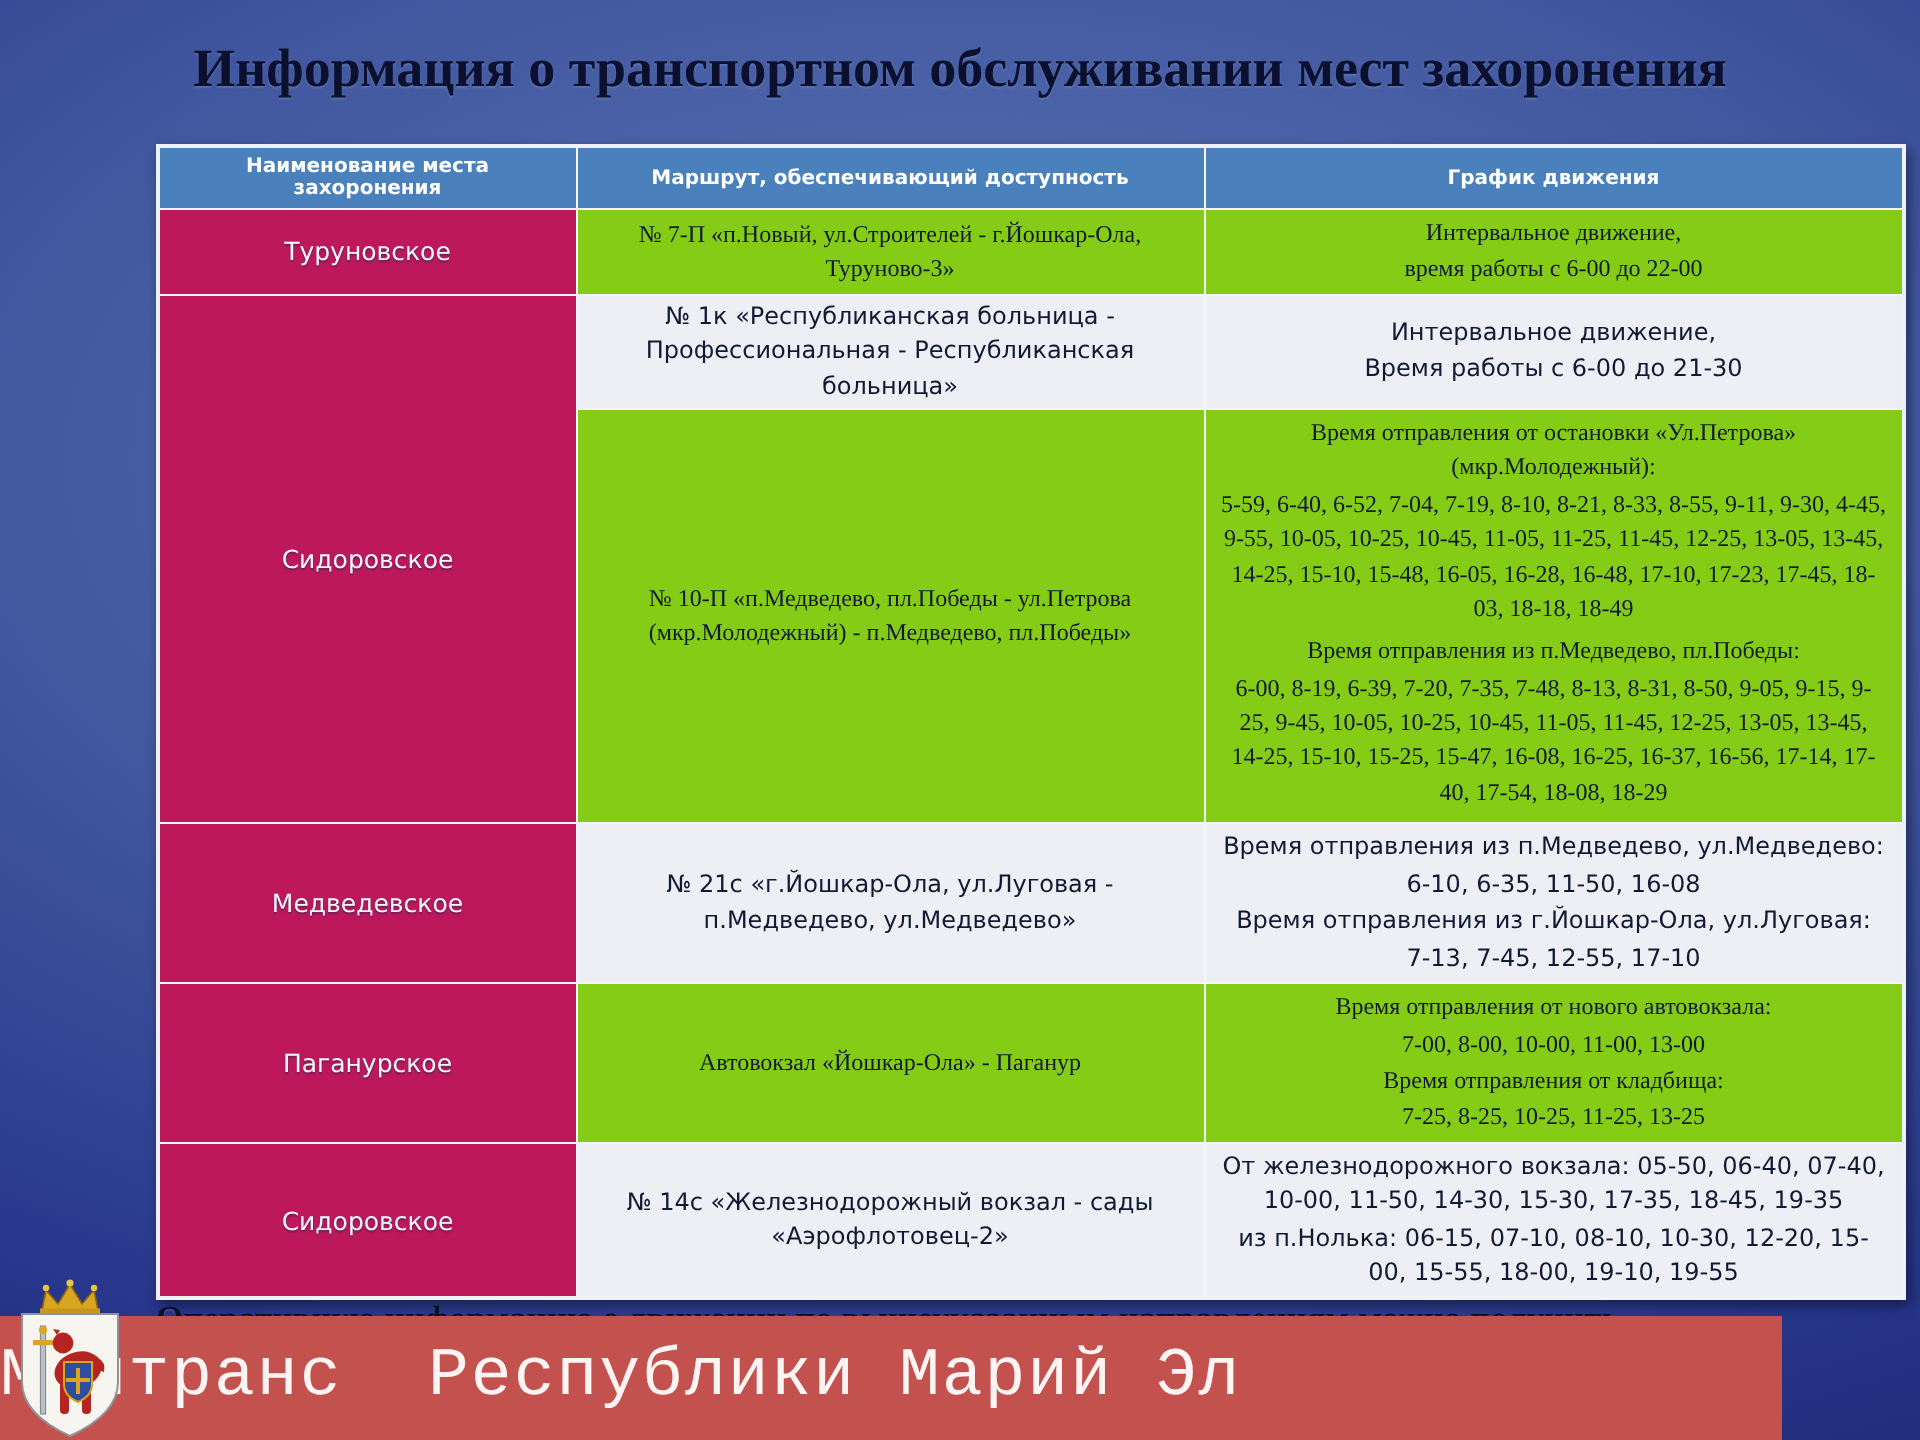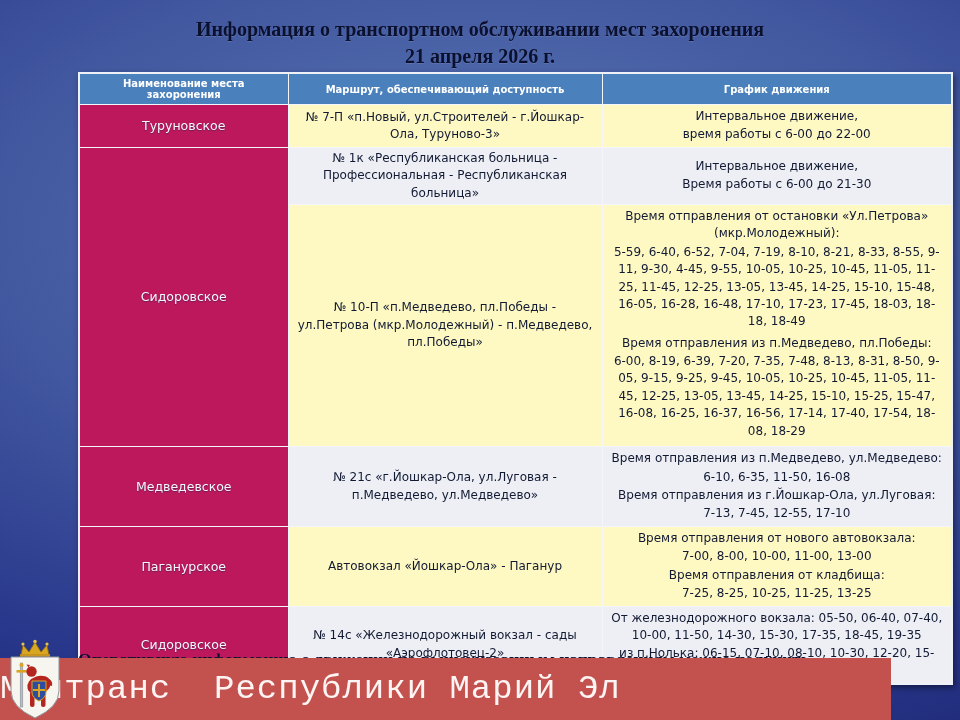--- a/index.html
+++ b/index.html
@@ -4,41 +4,41 @@
 <style>
   html,body{margin:0;padding:0;}
   body{
     width:960px;height:720px;overflow:hidden;position:relative;
     background:radial-gradient(ellipse 130% 95% at 50% 32%, #5b77b4 0%, #41579f 40%, #28368b 70%, #161f63 100%);
     font-family:"DejaVu Sans","Liberation Sans",sans-serif;
   }
   .title{
     position:absolute;top:16px;left:0;width:960px;text-align:center;
     font-family:"Liberation Serif","DejaVu Serif",serif;font-weight:bold;
-    font-size:20px;line-height:1.35;color:#0a102e;
+    font-size:27px;line-height:1.35;color:#0a102e;
     text-shadow:0 1px 1px rgba(120,140,190,.45);
   }
   .maintable{
     position:absolute;left:78px;top:72px;width:873px;
     border-collapse:collapse;table-layout:fixed;
     font-size:12px;color:#121a33;
     border:2px solid #eef1f7;
     box-shadow:2px 3px 6px rgba(0,0,10,.45);
   }
   .maintable td,.maintable th{
     border:1px solid #f4f6fb;padding:2px 8px;text-align:center;vertical-align:middle;
   }
   .maintable th{
     background:#4a80bb;color:#ffffff;font-size:10px;font-weight:bold;height:26px;
   }
   td.place{
     background:#be185d;color:#f4f8fd;font-size:12.5px;font-weight:normal;
     text-shadow:0 1px 1px rgba(20,40,80,.5);
   }
-  tr.band-dark td.data{background:#fef9c3;}
+  tr.band-dark td.data{background:#84cc16;font-family:Liberation Serif, serif;}
   tr.band-light td.data{background:#edeff5;}
   td.data{line-height:1.45;}
   td.data .ln{margin:1px 0;}
   td.data .times{margin:0 0 4px 0;}
   .h-r1{height:38px}.h-r2{height:40px}.h-r3{height:196px}
   .h-r4{height:80px}.h-r5{height:72px}.h-r6{height:74px}
   .footer{
     position:absolute;top:606px;left:0;width:888px;text-align:center;
     font-family:"Liberation Serif","DejaVu Serif",serif;font-weight:bold;
     font-size:17.5px;line-height:1.5;color:#0a102e;
@@ -54,21 +54,20 @@
   }
   .emblem{
     position:absolute;left:8px;top:639px;width:54px;height:81px;z-index:5;
   }
 </style>
 </head>
 <body>
 
 <div class="title">
   <div>Информация о транспортном обслуживании мест захоронения</div>
-  <div>21 апреля 2026 г.</div>
 </div>
 
 <table class="maintable">
   <colgroup>
       <col style="width:209px">
       <col style="width:314px">
       <col style="width:350px">
     </colgroup>
   <tbody>
       <tr>

